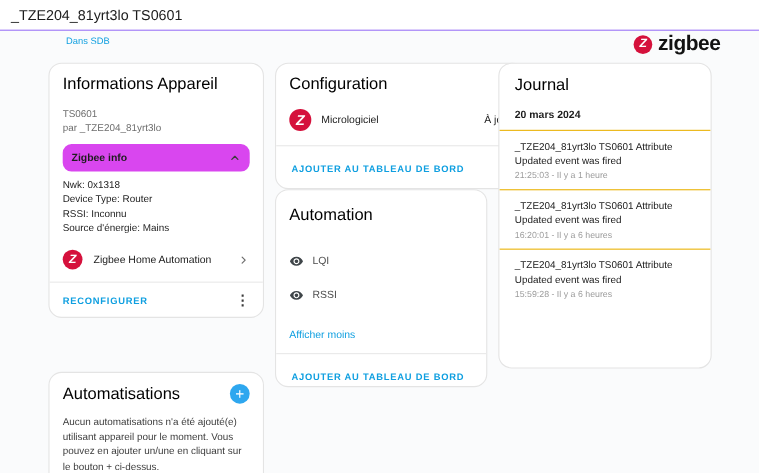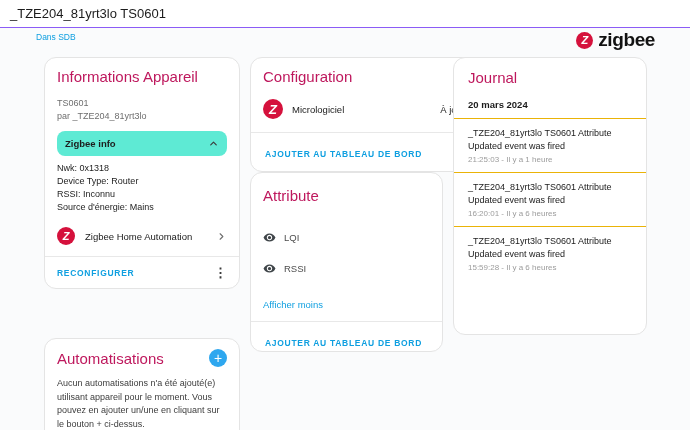--- a/index.html
+++ b/index.html
@@ -27,21 +27,21 @@
     border-bottom: 1px solid #8b5cf6;
   }
   
   .main {
     position: relative;
     height: 402px;
     background: #fafbfc;
   }
   .breadcrumb {
     position: absolute;
-    left: 36px;
+    left: 60px;
     top: 4px;
     font-size: 8.5px;
     color: var(--accent);
     text-decoration: none;
     cursor: pointer;
   }
   .brand {
     position: absolute;
     top: 1px;
     right: 35px;
@@ -80,29 +80,29 @@
   #card-info        { left: 44px;  top: 29px;  width: 196px; }
   #card-automations { left: 44px;  top: 310px; width: 196px; height: 130px; }
   #card-config      { left: 250px; top: 29px;  width: 228px; }
   #card-diagnostic  { left: 250px; top: 144px; width: 193px; height: 180px; }
   #card-journal     { left: 453px; top: 29px;  width: 194px; height: 278px; }
 
   .card-pad { padding: 10px 12px 0 12px; }
   .card-title {
     font-size: 15px;
     font-weight: 400;
-    color: #be185d;
+    color: #000000;
   }
   .divider { border-top: 1px solid var(--divider); }
 
   
   .model-block { margin-top: 12px; font-size: 9px; color: #6e6e6e; line-height: 13px; }
   .exp-panel {
     margin-top: 8px;
-    background: #5eead4;
+    background: #d946ef;
     border-radius: 8px;
     padding: 7px 8px;
     display: flex;
     align-items: center;
     justify-content: space-between;
     cursor: pointer;
   }
   .exp-panel-label { font-size: 9.5px; font-weight: 700; color: #1d1d1d; }
   .info-lines { margin-top: 6px; font-size: 9px; line-height: 13px; color: #1d1d1d; }
   .integration-row {
@@ -250,21 +250,21 @@
       </div>
     </div>
     <div class="divider"></div>
     <div class="single-footer">
       <button class="text-btn">AJOUTER AU TABLEAU DE BORD</button>
     </div>
   </div>
 
   <div class="card" id="card-diagnostic">
     <div class="card-pad" style="padding-top:14px;">
-      <div class="card-title">Attribute</div>
+      <div class="card-title">Automation</div>
       <div class="diag-rows">
         <div class="diag-row">
           <svg class="icon-svg" width="13" height="13" viewBox="0 0 24 24" fill="#3f4549">
               <path d="M12 4.5C7 4.5 2.73 7.61 1 12c1.73 4.39 6 7.5 11 7.5s9.27-3.11 11-7.5C21.27 7.61 17 4.5 12 4.5zM12 17c-2.76 0-5-2.24-5-5s2.24-5 5-5 5 2.24 5 5-2.24 5-5 5zm0-8c-1.66 0-3 1.34-3 3s1.34 3 3 3 3-1.34 3-3-1.34-3-3-3z"></path>
             </svg>
           <span class="diag-label">LQI</span>
         </div>
         <div class="diag-row">
           <svg class="icon-svg" width="13" height="13" viewBox="0 0 24 24" fill="#3f4549">
               <path d="M12 4.5C7 4.5 2.73 7.61 1 12c1.73 4.39 6 7.5 11 7.5s9.27-3.11 11-7.5C21.27 7.61 17 4.5 12 4.5zM12 17c-2.76 0-5-2.24-5-5s2.24-5 5-5 5 2.24 5 5-2.24 5-5 5zm0-8c-1.66 0-3 1.34-3 3s1.34 3 3 3 3-1.34 3-3-1.34-3-3-3z"></path>

